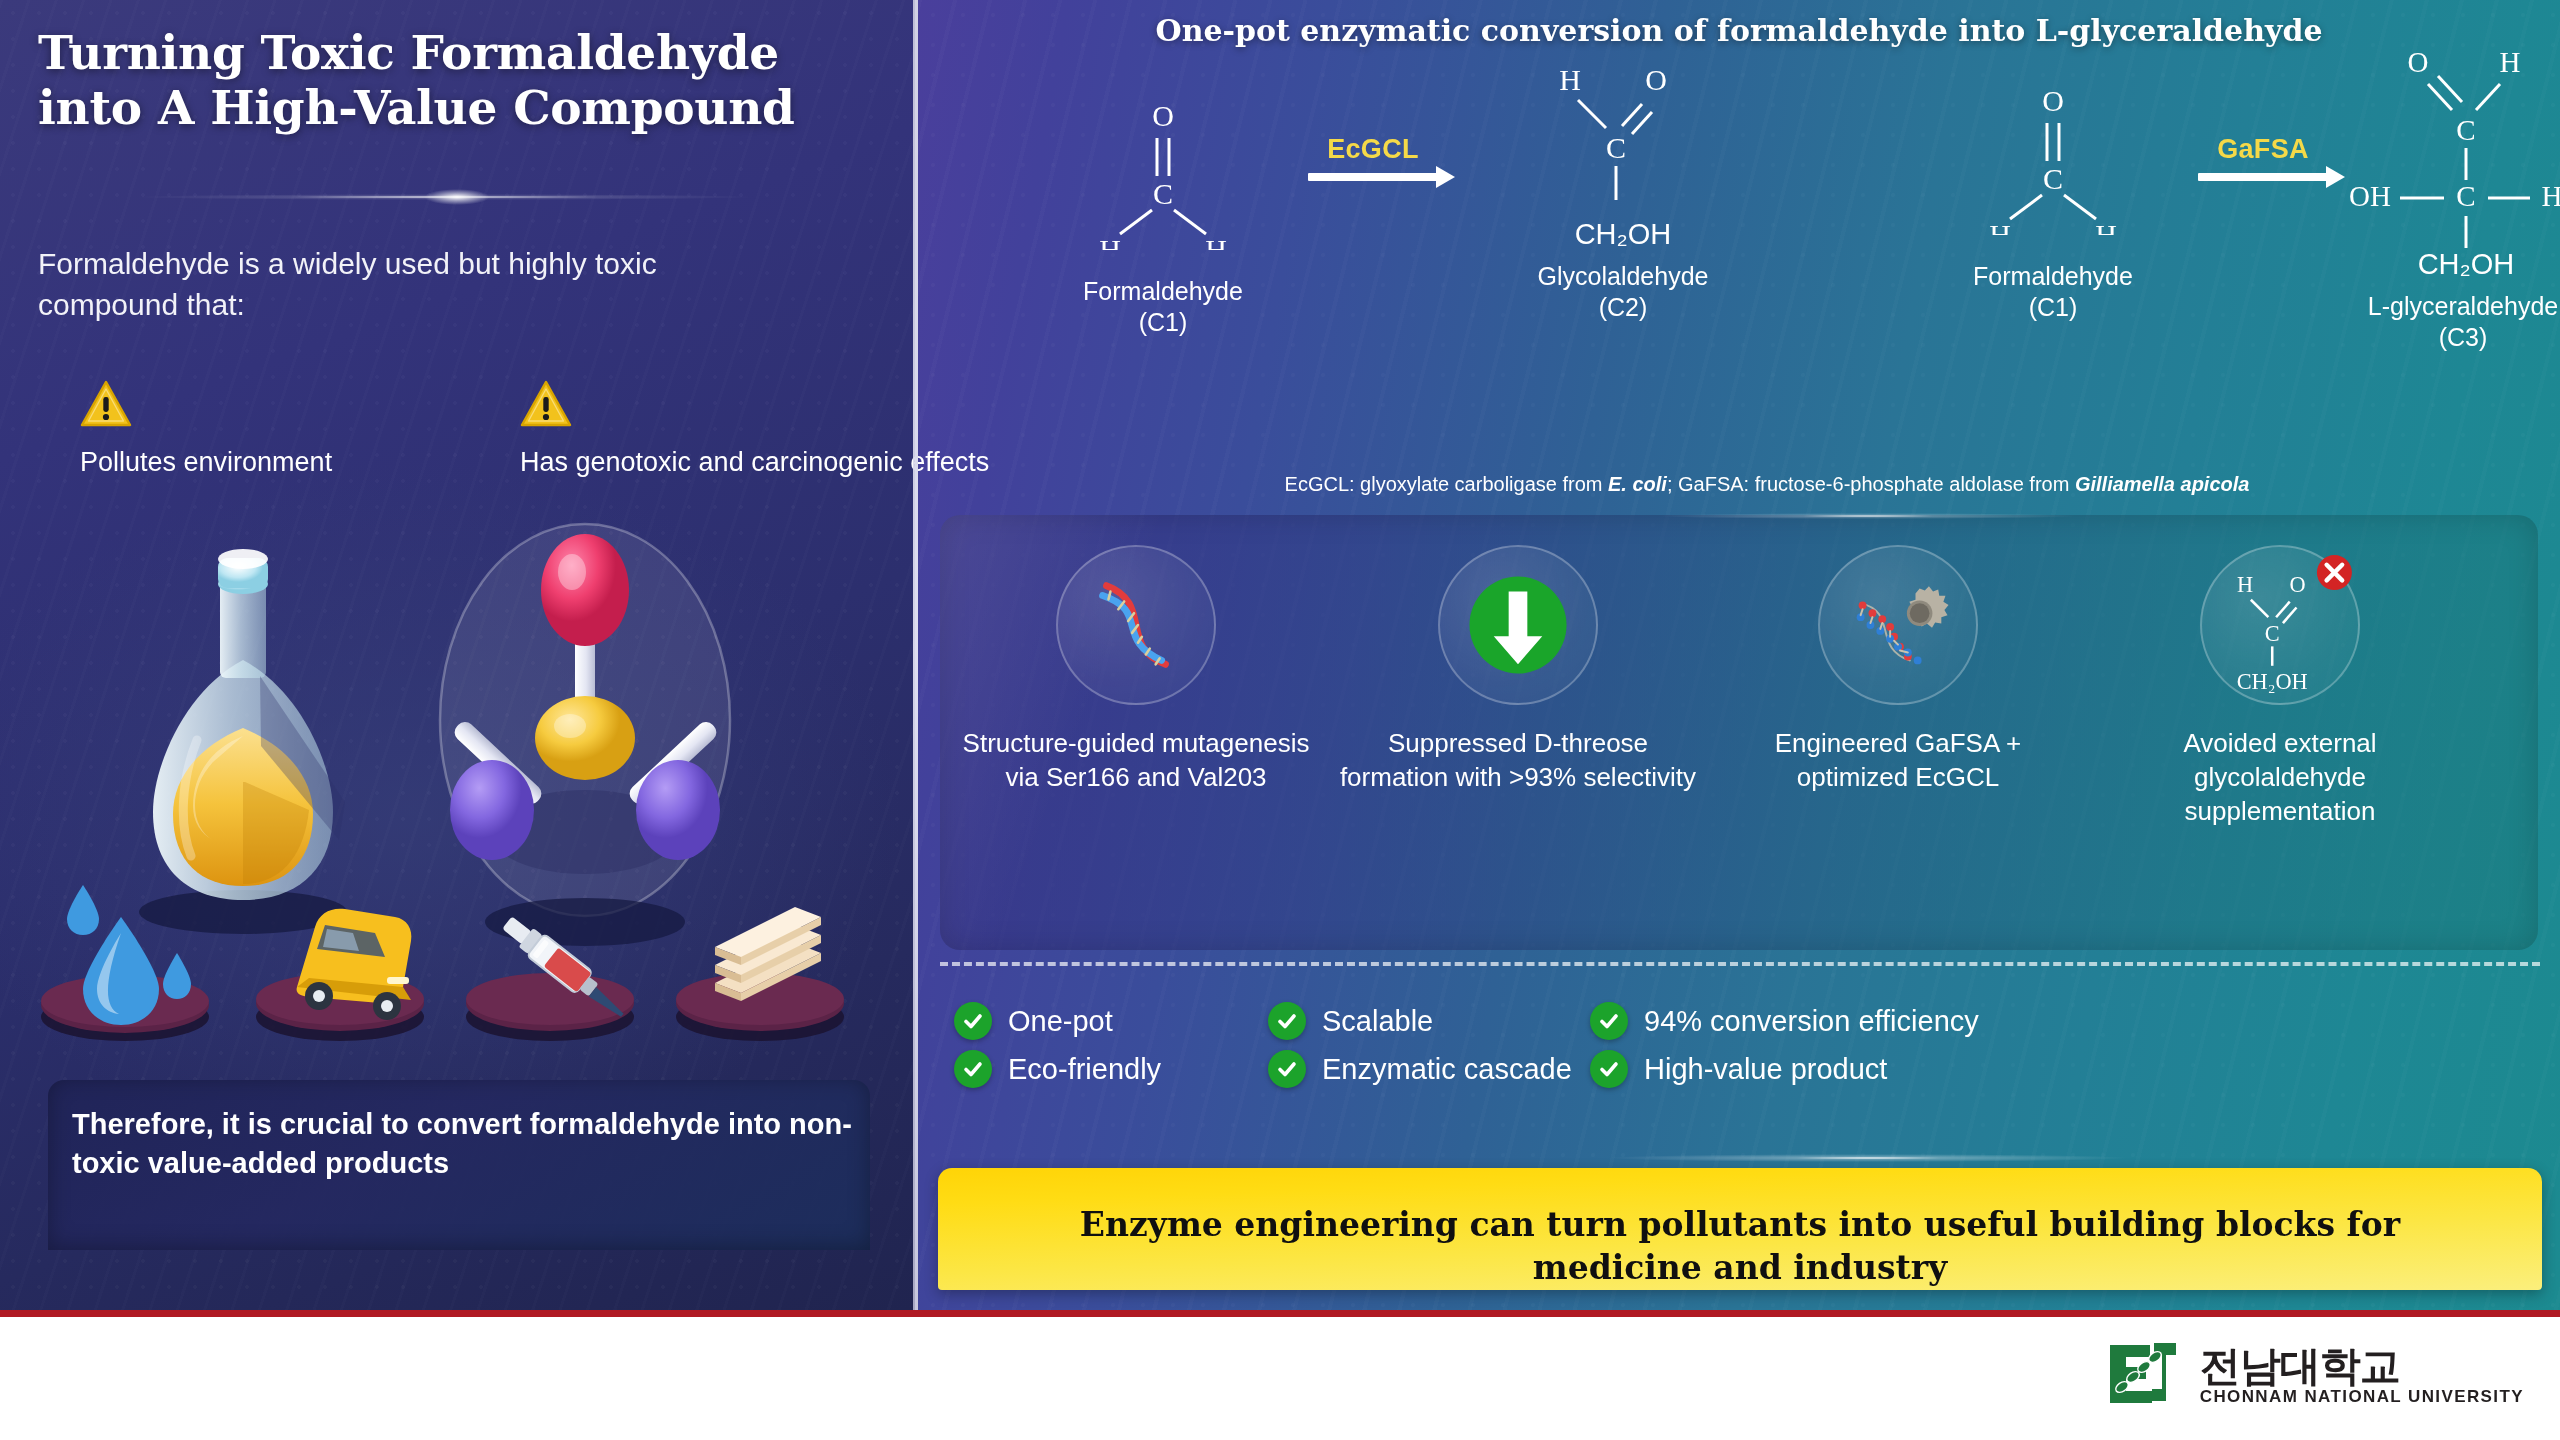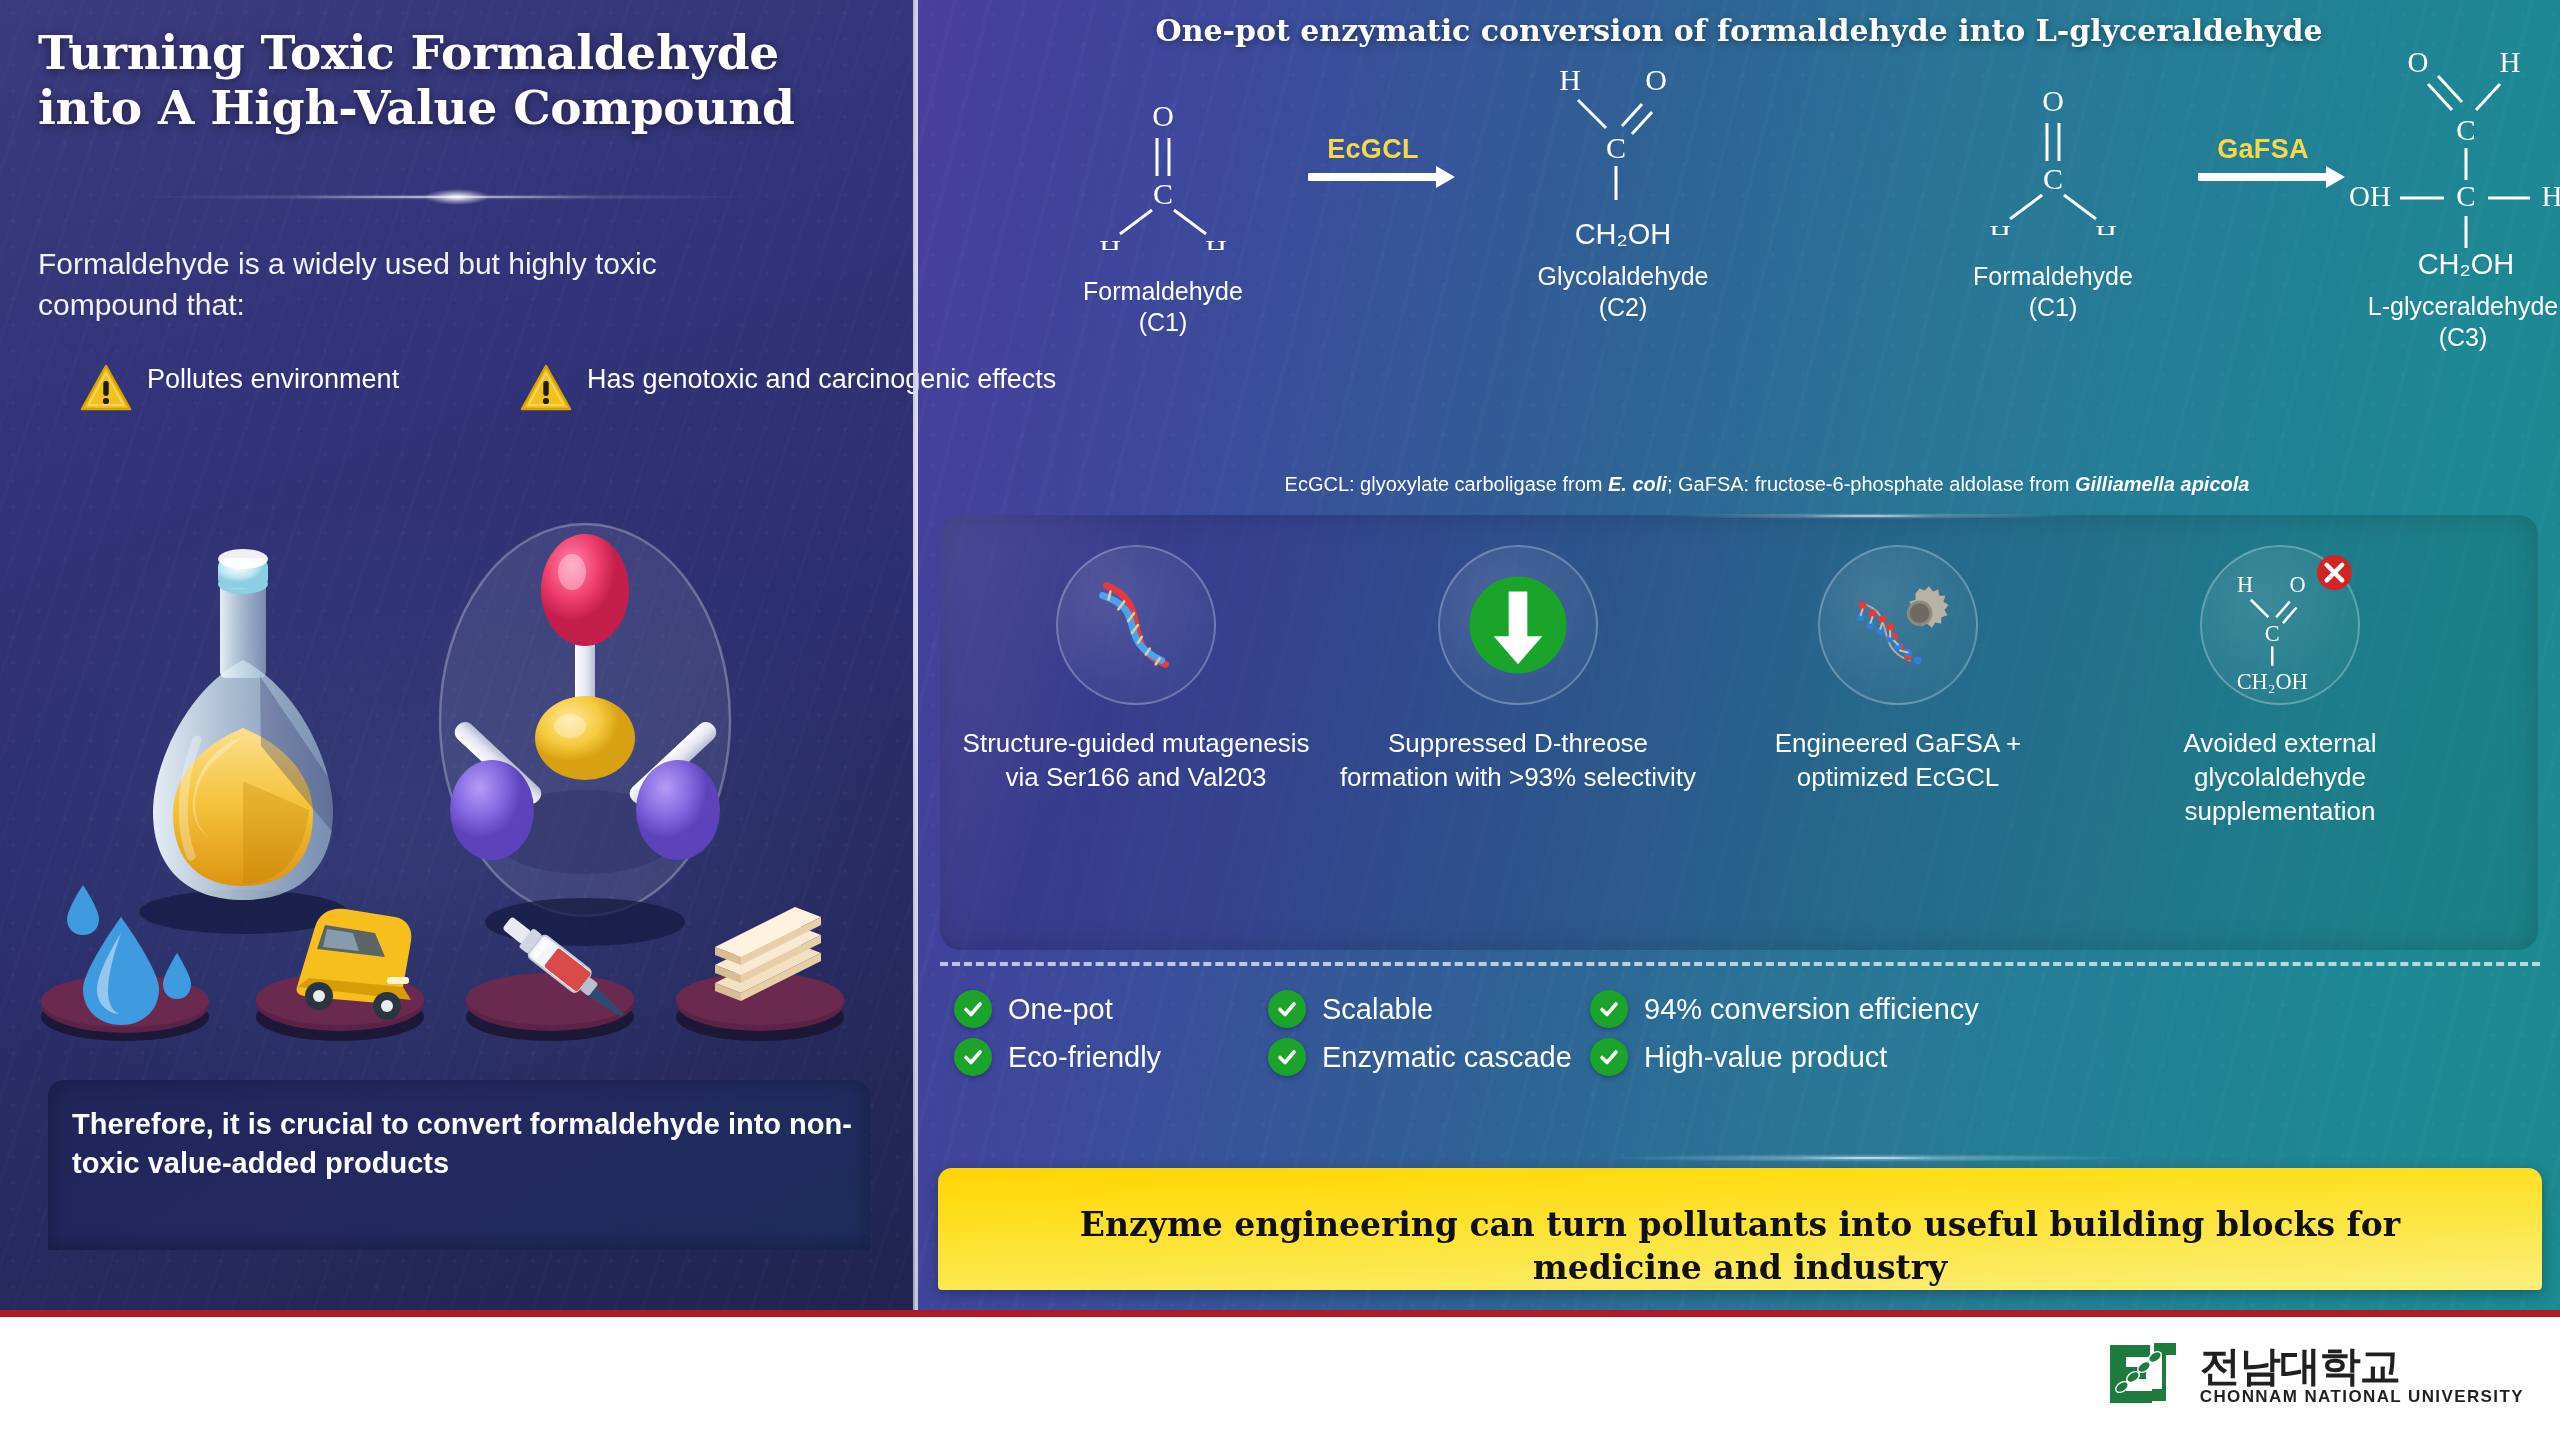--- a/index.html
+++ b/index.html
@@ -47,21 +47,21 @@
     content:""; position:absolute; left:52%; top:50%; transform:translate(-50%,-50%);
     width:90px; height:22px;
     background:radial-gradient(ellipse 45px 11px at 50% 50%, rgba(255,255,255,.95), rgba(255,255,255,0) 72%);
   }
 
   #intro-text{
     position:absolute; left:38px; top:243px; width:700px;
     font-size:30px; line-height:1.38; color:#f2f2f8; z-index:3;
   }
 
-  .warn-row{ position:absolute; top:360px; z-index:3; display:flex; align-items:flex-start; gap:15px; }
+  .warn-row{ position:absolute; top:376px; z-index:3; display:flex; align-items:flex-start; gap:15px;flex-direction:column; }
   #warn-1{ left:80px; }
   #warn-2{ left:520px; }
   .warn-text{ font-size:27px; line-height:1.28; color:#ffffff; padding-top:2px; }
   .warn-tri{ width:52px; height:48px; flex:0 0 auto; margin-top:4px; }
 
   .bottle-wrap{ position:absolute; left:95px; top:540px; width:290px; height:400px; z-index:3; }
   .molecule-wrap{ position:absolute; left:420px; top:510px; width:330px; height:440px; z-index:3; }
 
   .use-icons{ position:absolute; left:25px; top:865px; width:880px; height:190px; z-index:3; display:flex; }
   .use-icon{ position:relative; width:210px; height:190px; }
@@ -141,21 +141,21 @@
     position:relative; overflow:visible;
     display:flex; align-items:center; justify-content:center;
   }
   .fcaption{ margin-top:22px; font-size:26px; line-height:1.30; color:#ffffff; }
 
   #dashed-divider{
     position:absolute; left:940px; top:962px; width:1600px; height:0; z-index:5;
     border-top:4px dashed rgba(255,255,255,.68);
   }
 
-  .check-item{ position:absolute; z-index:5; display:flex; align-items:center; gap:16px; }
+  .check-item{ position:absolute; z-index:5; display:flex; align-items:center; gap:16px;margin-top:12px; }
   .check-circle{
     width:38px; height:38px; border-radius:50%; background:#1ca32b; flex:0 0 auto;
     display:flex; align-items:center; justify-content:center;
     box-shadow:0 2px 5px rgba(0,0,0,.28);
   }
   .check-label{ font-size:29px; color:#ffffff; white-space:nowrap; }
 
   #takeaway-banner{
     position:absolute; left:20px; top:1168px; width:1604px; height:122px; z-index:5;
     border-radius:14px 14px 4px 4px;

